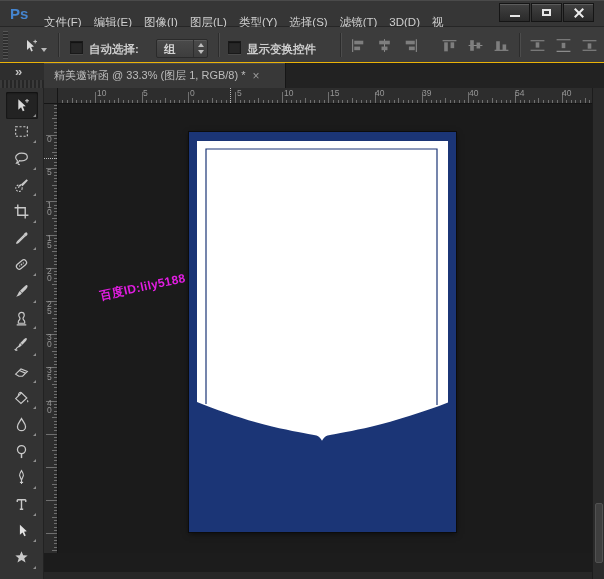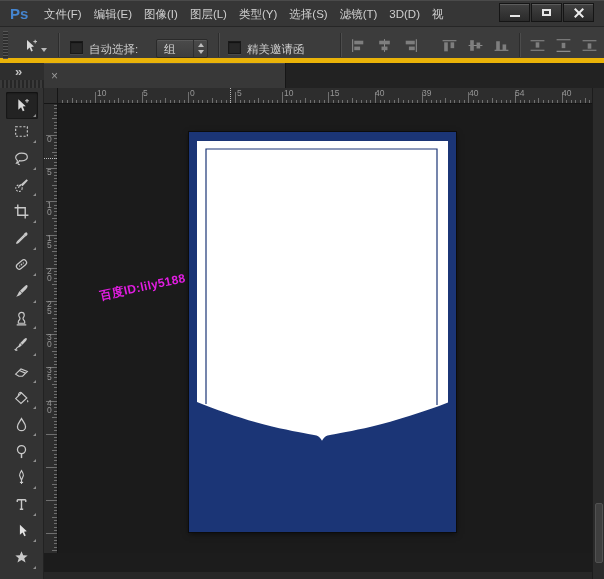--- a/index.html
+++ b/index.html
@@ -4,33 +4,33 @@
 <style>
   html,body{margin:0;padding:0;background:#111;}
   .app{position:relative;width:604px;height:579px;overflow:hidden;background:#1c1c1c;
        font-family:"Liberation Sans","DejaVu Sans",sans-serif;-webkit-font-smoothing:antialiased;}
   .app *{box-sizing:border-box;}
 
   
   .menu-bar{position:absolute;left:0;top:0;right:0;height:27px;background:#363636;
             border-top:1px solid #4a4a4a;border-bottom:1px solid #262626;}
   .ps-logo{position:absolute;left:10px;top:4px;font-size:15px;font-weight:bold;color:#4585cf;letter-spacing:0;}
-  .menu-items{position:absolute;left:38px;top:0;right:112px;height:42px;display:flex;overflow:hidden;}
+  .menu-items{position:absolute;left:38px;top:0;right:112px;height:42px;display:flex;overflow:hidden;align-items:center;}
   .menu-item{padding:0 6px;font-size:11.5px;line-height:26px;color:#cfcfcf;white-space:nowrap;cursor:default;}
   .win-controls{position:absolute;right:10px;top:2px;display:flex;}
   .wbtn{width:31px;height:19px;margin-left:1px;background:linear-gradient(#414141,#2a2a2a);
         border:1px solid #151515;box-shadow:inset 0 1px 0 #5d5d5d;display:flex;align-items:center;justify-content:center;}
   .glyph-min{width:10px;height:2px;background:#e6e6e6;margin-top:7px;}
   .glyph-max{width:9px;height:7px;border:2px solid #e6e6e6;}
   .glyph-close{position:relative;width:11px;height:11px;}
   .glyph-close::before,.glyph-close::after{content:"";position:absolute;left:-0.5px;top:4.5px;width:12px;height:2px;background:#ececec;}
   .glyph-close::before{transform:rotate(45deg);} .glyph-close::after{transform:rotate(-45deg);}
 
   
-  .options-bar{position:absolute;left:0;top:27px;right:0;height:36px;background:#3c3c3c;border-bottom:5px solid #eab308;}
+  .options-bar{position:absolute;left:0;top:27px;right:0;height:36px;background:#3c3c3c;border-bottom:1px solid #eab308;font-weight:bold;}
   .grip{position:absolute;left:3px;top:4px;width:5px;height:28px;
         background:repeating-linear-gradient(180deg,#555 0 1px,#2e2e2e 1px 3px);}
   .opt-tool{position:absolute;left:22px;top:9px;width:30px;height:20px;display:flex;align-items:center;}
   .opt-tool svg{width:16px;height:16px;}
   .caret-down{width:0;height:0;border-left:3.5px solid transparent;border-right:3.5px solid transparent;
               border-top:4px solid #b9b9b9;margin-left:3px;margin-top:8px;}
   .vsep{position:absolute;top:6px;width:1px;height:24px;background:#2c2c2c;box-shadow:1px 0 0 #4c4c4c;}
   .cb{position:absolute;top:14px;width:13px;height:13px;background:#272727;border:1px solid #191919;
       box-shadow:inset 0 1px 1px #111,0 1px 0 rgba(255,255,255,.07);}
   .opt-label{position:absolute;top:15px;font-size:11.5px;color:#cdcdcd;white-space:nowrap;}
@@ -260,21 +260,21 @@
     </div>
     <div class="vsep" style="left:58px"></div>
     <div class="cb" style="left:70px"></div>
     <span class="opt-label" style="left:89px">自动选择:</span>
     <div class="dropdown">
       <span class="dd-value">组</span>
       <span class="dd-spin"></span>
     </div>
     <div class="vsep" style="left:218px"></div>
     <div class="cb" style="left:228px"></div>
-    <span class="opt-label" style="left:247px">精美邀请函</span>
+    <span class="opt-label" style="left:247px">显示变换控件</span>
     <div class="vsep" style="left:340px"></div>
     <div class="align-icons" id="align-icons">
         <svg class="al-icon" viewBox="0 0 16 14">
           <use href="#sym-align-left-edges-icon"></use>
         </svg>
         <svg class="al-icon" viewBox="0 0 16 14">
           <use href="#sym-align-horizontal-centers-icon"></use>
         </svg>
         <svg class="al-icon" viewBox="0 0 16 14">
           <use href="#sym-align-right-edges-icon"></use>
@@ -301,20 +301,21 @@
         </svg>
       </div>
   </div>
 
   <div class="tab-bar">
     <div class="panel-head">
       <span class="dblchev"></span>
       <span class="panel-ridge"></span>
     </div>
     <div class="doc-tab">
+      <span class="tab-title">精美邀请函 @ 33.3% (图层 1, RGB/8) *</span>
       <span class="tab-close">×</span>
     </div>
   </div>
 
   <div class="tools" id="tools">
       <div class="tool selected">
         <svg viewBox="0 0 16 16">
           <use href="#sym-move"></use>
         </svg>
         <i class="sub"></i>

